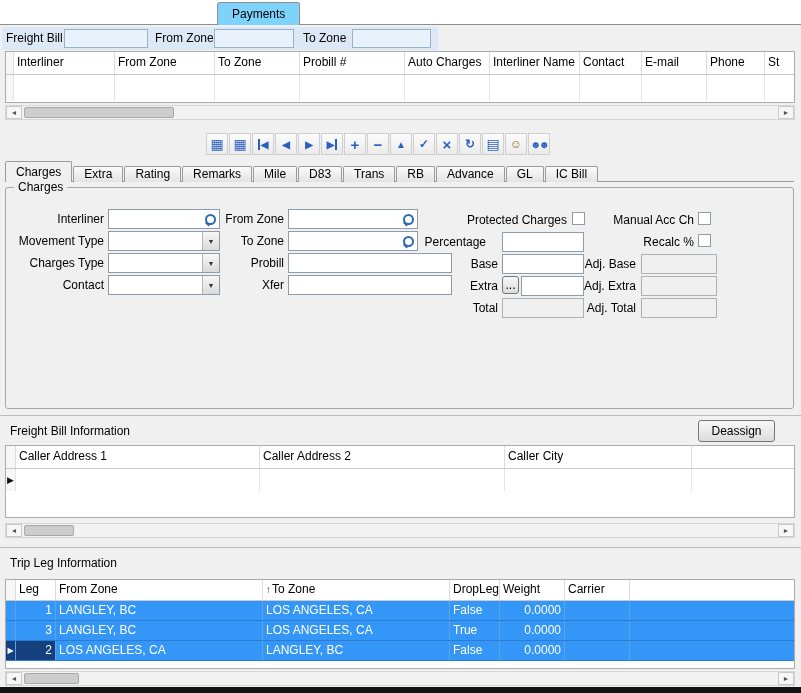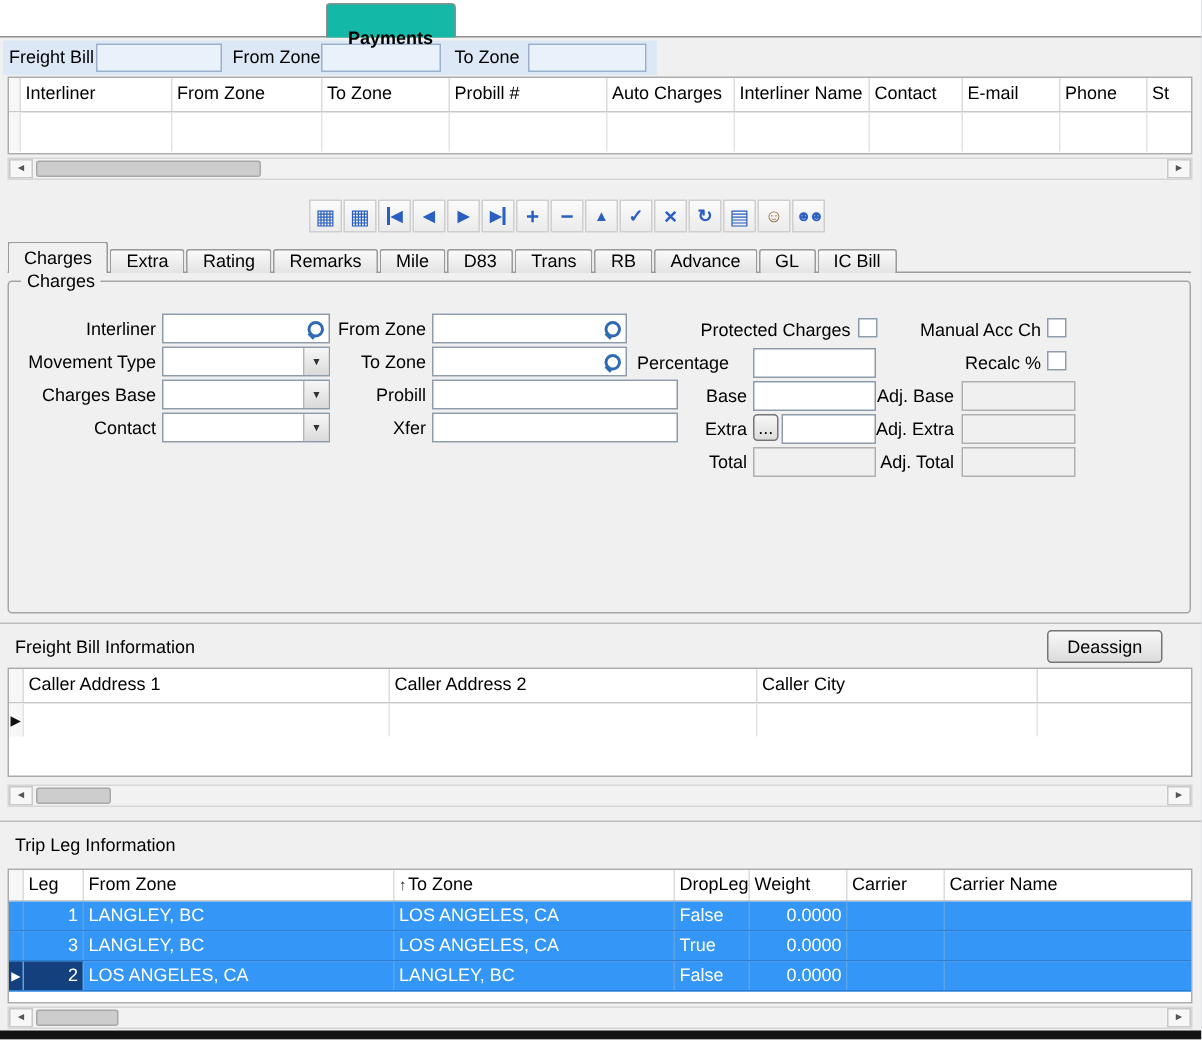--- a/index.html
+++ b/index.html
@@ -1,19 +1,19 @@
 <!DOCTYPE html>
 <html><head>
 <meta charset="utf-8">
 <style>
   *{margin:0;padding:0;box-sizing:border-box;}
   body{font-family:"Liberation Sans",sans-serif;font-size:12px;color:#000;background:#fff;}
   .win{position:relative;width:801px;height:693px;background:#fff;overflow:hidden;outline:1px solid #9aa0a6;}
-  .top-tab{position:absolute;left:217px;top:2px;height:23px;padding:11px 14px;line-height:22px;background:#14b8a6;
-    border:1px solid #8f8f8f;border-bottom:none;border-radius:3px 3px 0 0;z-index:3;font-weight:bold;}
+  .top-tab{position:absolute;left:217px;top:2px;height:23px;padding:0 14px;line-height:22px;background:#7dd3fc;
+    border:1px solid #8f8f8f;border-bottom:none;border-radius:3px 3px 0 0;z-index:3;}
   .page{position:absolute;left:0;top:24px;width:801px;height:669px;background:#F0F0F0;border-top:1px solid #8f8f8f;}
   .lbl{position:absolute;white-space:nowrap;}
   .rlbl{position:absolute;white-space:nowrap;text-align:right;}
   .fld{position:absolute;height:19px;border:1px solid #9BB0CC;background:#E9F1FB;font:inherit;padding:0 3px;}
   .tfld{position:absolute;height:20px;border:1px solid #8E9BAA;background:#fff;font:inherit;padding:0 3px;}
   .tfld.gray{background:#F0F0F0;border-color:#B0B0B0;}
   .lookup{position:absolute;right:3px;top:4px;width:11px;height:11px;cursor:pointer;}
   .lookup::before{content:"";position:absolute;right:0;top:0;width:7px;height:7px;border:2px solid #2F6BB5;border-radius:50%;}
   .lookup::after{content:"";position:absolute;left:0;bottom:0;width:5px;height:2px;background:#2F6BB5;transform:rotate(45deg);}
   .combo{position:absolute;height:20px;border:1px solid #8E9BAA;background:#fff;}
@@ -175,21 +175,21 @@
       <span class="legend">Charges</span>
 
       <span class="rlbl" style="left:4px;top:24px;width:94px">Interliner</span>
       <div class="tfld" style="left:102px;top:21px;width:112px">
         <span class="lookup"></span>
       </div>
       <span class="rlbl" style="left:4px;top:46px;width:94px">Movement Type</span>
       <div class="combo" style="left:102px;top:43px;width:112px">
         <span class="dd">▼</span>
       </div>
-      <span class="rlbl" style="left:4px;top:68px;width:94px">Charges Base</span>
+      <span class="rlbl" style="left:4px;top:68px;width:94px">Charges Type</span>
       <div class="combo" style="left:102px;top:65px;width:112px">
         <span class="dd">▼</span>
       </div>
       <span class="rlbl" style="left:4px;top:90px;width:94px">Contact</span>
       <div class="combo" style="left:102px;top:87px;width:112px">
         <span class="dd">▼</span>
       </div>
 
       <span class="rlbl" style="left:208px;top:24px;width:70px">From Zone</span>
       <div class="tfld" style="left:282px;top:21px;width:130px">
@@ -261,21 +261,20 @@
       <div class="thead">
         <div class="thc selc" style="width:10px"></div>
         <div class="thc" style="width:40px">Leg</div>
         <div class="thc" style="width:207px">From Zone</div>
         <div class="thc" style="width:187px">
           <span class="sort">↑</span><span>To Zone</span>
         </div>
         <div class="thc" style="width:50px">DropLeg</div>
         <div class="thc" style="width:65px">Weight</div>
         <div class="thc" style="width:65px">Carrier</div>
-        <div class="thc" style="flex:1;border-right:none">Carrier Name</div>
       </div>
 
       <div class="trow">
         <div class="tc" style="width:10px;padding:0"></div>
         <div class="tc num" style="width:40px">1</div>
         <div class="tc" style="width:207px">LANGLEY, BC</div>
         <div class="tc" style="width:187px">LOS ANGELES, CA</div>
         <div class="tc" style="width:50px">False</div>
         <div class="tc num" style="width:65px">0.0000</div>
         <div class="tc" style="width:65px"></div>

